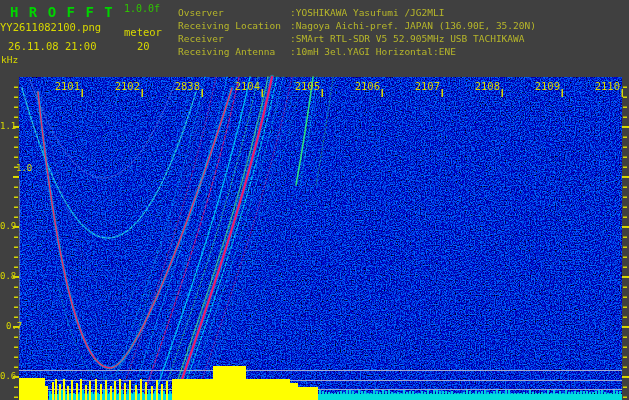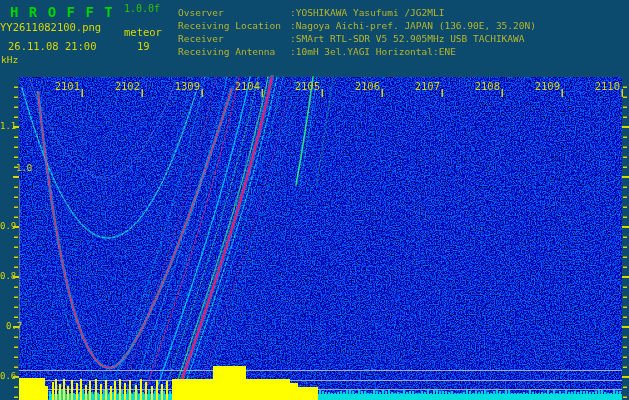--- a/index.html
+++ b/index.html
@@ -1,16 +1,16 @@
 <!DOCTYPE html>
 <html><head>
 <meta charset="utf-8">
 <style>
   html,body{margin:0;padding:0;background:#000;}
-  #app{position:relative;width:629px;height:400px;background:#0c4a6e;overflow:hidden;
+  #app{position:relative;width:629px;height:400px;background:#404040;overflow:hidden;
        font-family:"DejaVu Sans Mono",monospace;-webkit-font-smoothing:none;}
   .abs{position:absolute;white-space:pre;}
   #title{left:10px;top:4px;font-size:14px;font-weight:bold;letter-spacing:1px;color:#00d400;z-index:3;}
   #version{left:124px;top:3px;font-size:10px;color:#2fc400;z-index:3;}
   #filename{left:0;top:21px;font-size:10.5px;color:#d8d800;z-index:3;}
   #mode{left:124px;top:26px;font-size:10.5px;color:#d8d800;z-index:3;}
   #datetime{left:8px;top:40px;font-size:10.5px;color:#d8d800;z-index:3;}
   #count{left:137px;top:40px;font-size:10.5px;color:#d8d800;z-index:3;}
   #info{left:178px;top:6px;font-size:9.5px;line-height:13px;color:#b6b62a;z-index:3;}
   .info-line .lab{display:inline-block;width:112px;}
@@ -23,21 +23,21 @@
 </head>
 <body>
 
 <div id="app">
 
   <div class="abs" id="title">H R O F F T</div>
   <div class="abs" id="version">1.0.0f</div>
   <div class="abs" id="filename">YY2611082100.png</div>
   <div class="abs" id="mode">meteor</div>
   <div class="abs" id="datetime">26.11.08 21:00</div>
-  <div class="abs" id="count">19</div>
+  <div class="abs" id="count">20</div>
   <div class="abs" id="info"><div class="info-line"><span class="lab">Ovserver</span><span class="val">:YOSHIKAWA Yasufumi /JG2MLI</span></div><div class="info-line"><span class="lab">Receiving Location</span><span class="val">:Nagoya Aichi-pref. JAPAN (136.90E, 35.20N)</span></div><div class="info-line"><span class="lab">Receiver</span><span class="val">:SMArt RTL-SDR V5 52.905MHz USB TACHIKAWA</span></div><div class="info-line"><span class="lab">Receiving Antenna</span><span class="val">:10mH 3el.YAGI Horizontal:ENE</span></div></div>
 
   <svg id="plot-svg" width="629" height="400">
     <defs>
       <filter id="nz" x="0" y="0" width="100%" height="100%">
         <feTurbulence type="fractalNoise" baseFrequency="0.8" numOctaves="2" seed="11" stitchTiles="stitch"></feTurbulence>
         <feColorMatrix type="matrix" values="0 0 0 0 0   0.6 0 0 0 -0.28   2.2 0 0 0 -0.45   0 0 0 0 1"></feColorMatrix>
       </filter>
       <filter id="nz2" x="0" y="0" width="100%" height="100%">
         <feTurbulence type="fractalNoise" baseFrequency="0.55" numOctaves="2" seed="4" stitchTiles="stitch"></feTurbulence>
@@ -390,21 +390,21 @@
         <rect x="622" y="326" width="7" height="2" fill="#d8d800"></rect>
         <rect x="13" y="376" width="6" height="2" fill="#d8d800"></rect>
         <rect x="622" y="376" width="7" height="2" fill="#d8d800"></rect>
       </g>
   </svg>
 
   <div class="abs" id="khz">kHz</div>
   <div id="labels">
       <div class="abs axlbl t-lbl" style="left: 50px; text-align: right;">2101</div>
       <div class="abs axlbl t-lbl" style="left: 110px;">2102</div>
-      <div class="abs axlbl t-lbl" style="left: 170px;">1309</div>
+      <div class="abs axlbl t-lbl" style="left: 170px;">2838</div>
       <div class="abs axlbl t-lbl" style="left: 230px;">2104</div>
       <div class="abs axlbl t-lbl" style="left: 290px;">2105</div>
       <div class="abs axlbl t-lbl" style="left: 350px;">2106</div>
       <div class="abs axlbl t-lbl" style="left: 410px;">2107</div>
       <div class="abs axlbl t-lbl" style="left: 470px;">2108</div>
       <div class="abs axlbl t-lbl" style="left: 530px;">2109</div>
       <div class="abs axlbl t-lbl" style="left: 590px;">2110</div>
       <div class="abs axlbl f-lbl" style="top: 121px;">1.1</div>
       <div class="abs axlbl f-lbl" style="top: 163px; margin-left: 16px;">1.0</div>
       <div class="abs axlbl f-lbl" style="top: 221px;">0.9</div>

